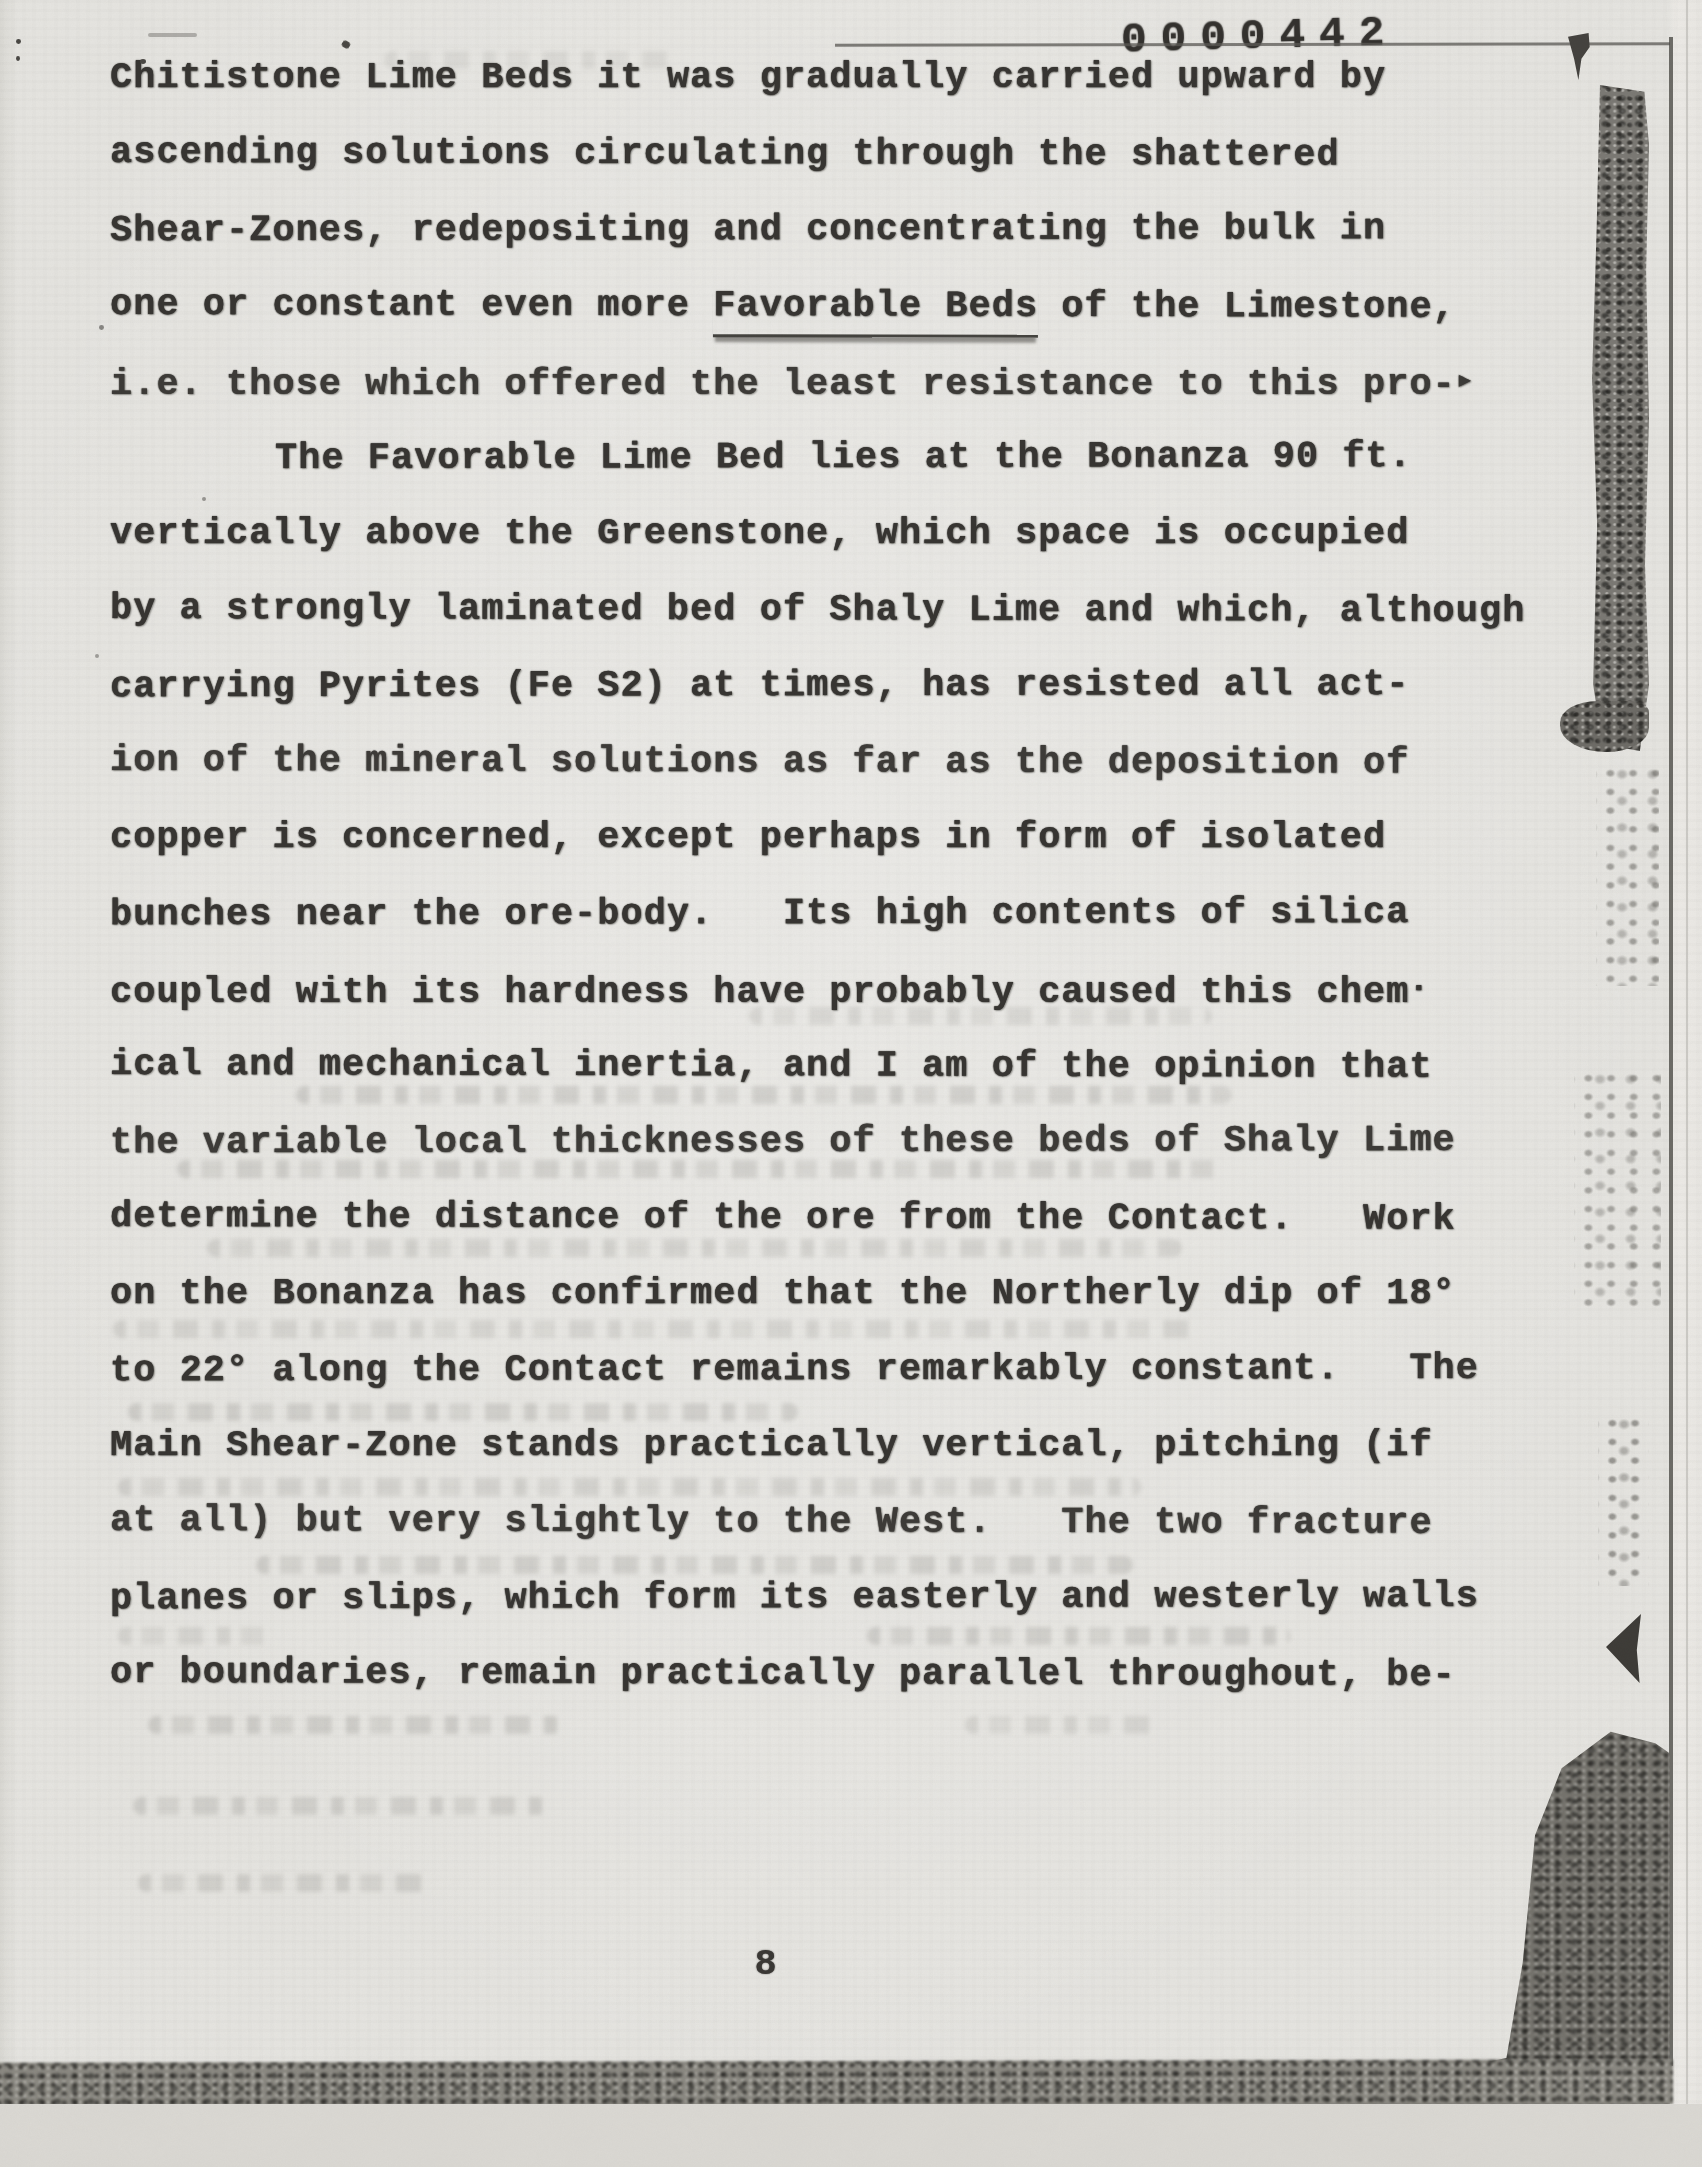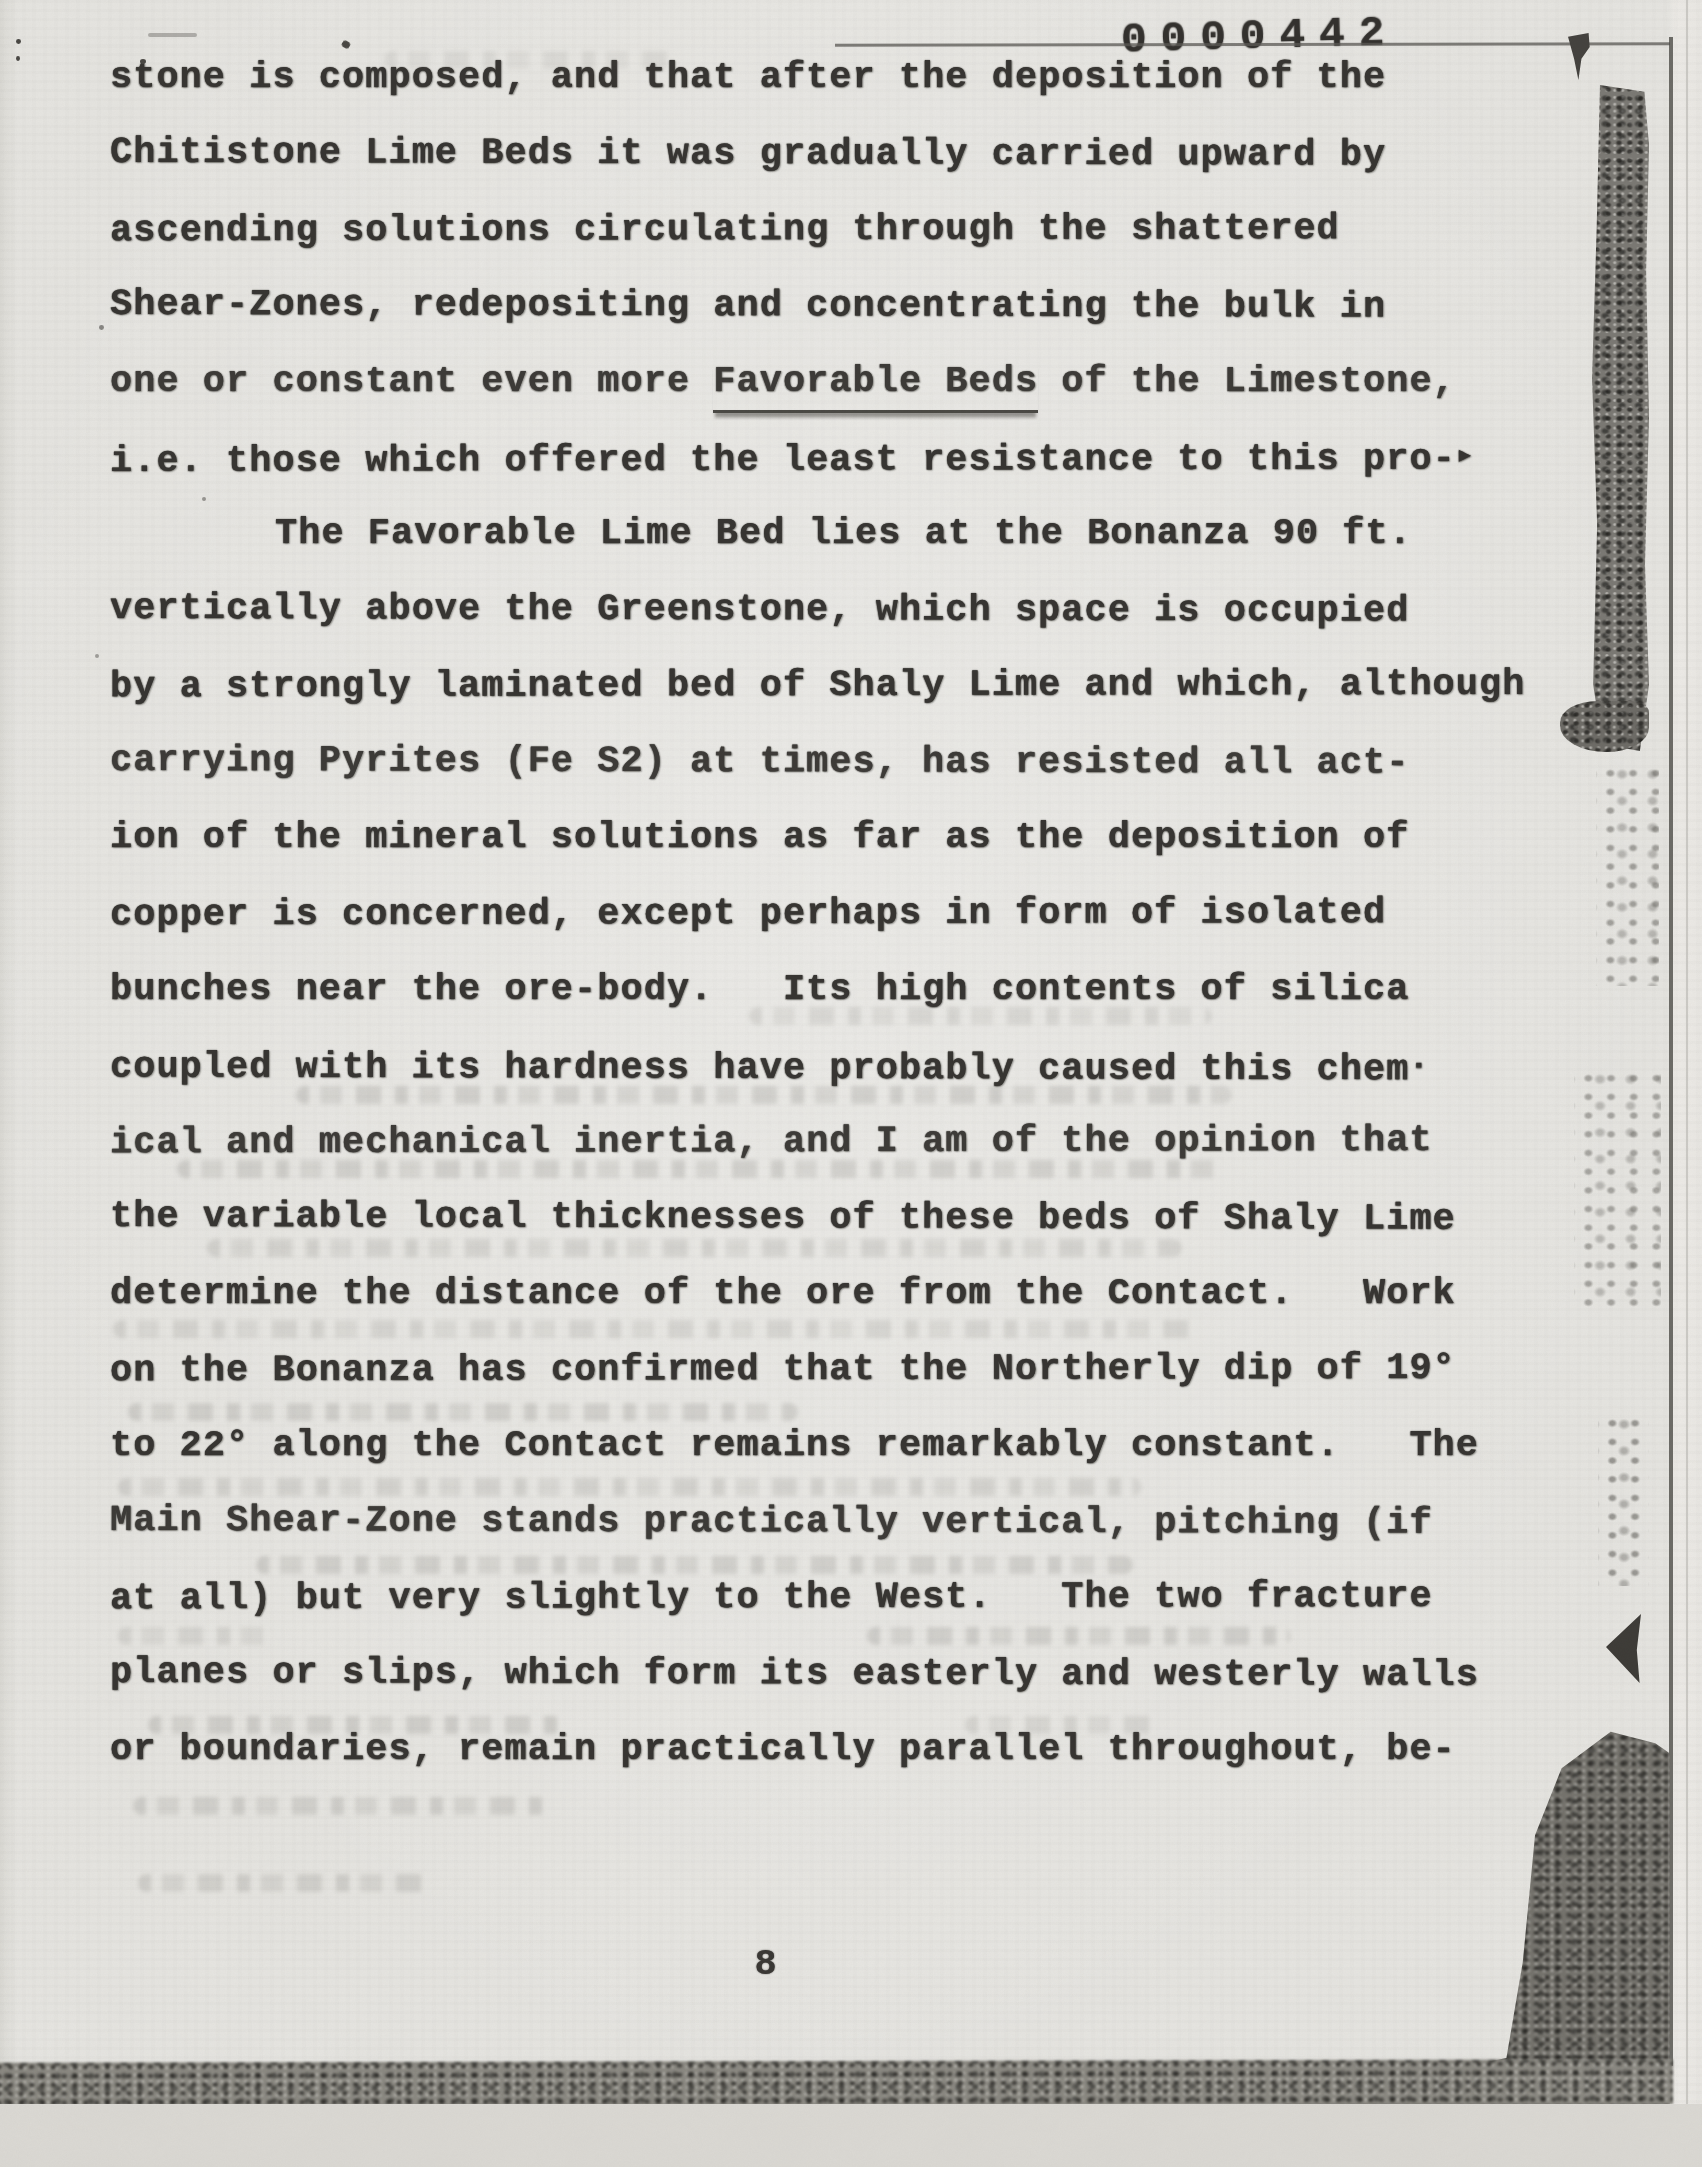--- a/index.html
+++ b/index.html
@@ -92,38 +92,37 @@
   .speck{position:absolute; background:#4a4844; border-radius:50%; filter:blur(0.6px);}
   
   #grain{position:absolute; left:0; top:0; mix-blend-mode:multiply; opacity:.5; pointer-events:none;}
 </style>
 </head>
 <body>
 
 <div id="paper">
 
   <div id="text-block">
-      <div class="line"><span>stone is composed, and that after the deposition of the</span></div>
       <div class="line"><span>Chitistone Lime Beds it was gradually carried upward by</span></div>
       <div class="line"><span>ascending solutions circulating through the shattered</span></div>
       <div class="line"><span>Shear-Zones, redepositing and concentrating the bulk in</span></div>
       <div class="line"><span>one or constant even more </span><span class="u">Favorable Beds</span><span> of the Limestone,</span></div>
       <div class="line"><span>i.e. those which offered the least resistance to this pro-</span><span class="endmark">▶</span></div>
       <div class="line indent"><span>The Favorable Lime Bed lies at the Bonanza 90 ft.</span></div>
       <div class="line"><span>vertically above the Greenstone, which space is occupied</span></div>
       <div class="line"><span>by a strongly laminated bed of Shaly Lime and which, although</span></div>
       <div class="line"><span>carrying Pyrites (Fe S2) at times, has resisted all act-</span></div>
       <div class="line"><span>ion of the mineral solutions as far as the deposition of</span></div>
       <div class="line"><span>copper is concerned, except perhaps in form of isolated</span></div>
       <div class="line"><span>bunches near the ore-body.   Its high contents of silica</span></div>
       <div class="line"><span>coupled with its hardness have probably caused this chem</span><span class="endmark">▪</span></div>
       <div class="line"><span>ical and mechanical inertia, and I am of the opinion that</span></div>
       <div class="line"><span>the variable local thicknesses of these beds of Shaly Lime</span></div>
       <div class="line"><span>determine the distance of the ore from the Contact.   Work</span></div>
-      <div class="line"><span>on the Bonanza has confirmed that the Northerly dip of 19°</span></div>
+      <div class="line"><span>on the Bonanza has confirmed that the Northerly dip of 18°</span></div>
       <div class="line"><span>to 22° along the Contact remains remarkably constant.   The</span></div>
       <div class="line"><span>Main Shear-Zone stands practically vertical, pitching (if</span></div>
       <div class="line"><span>at all) but very slightly to the West.   The two fracture</span></div>
       <div class="line"><span>planes or slips, which form its easterly and westerly walls</span></div>
       <div class="line"><span>or boundaries, remain practically parallel throughout, be-</span></div>
     </div>
 
   <div id="stamp">0000442</div>
 
   <div id="page-number">8</div>

